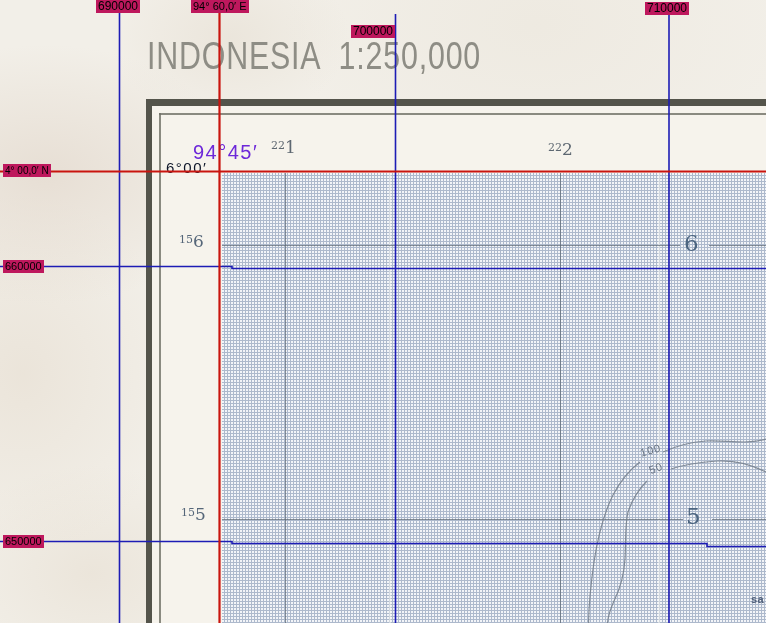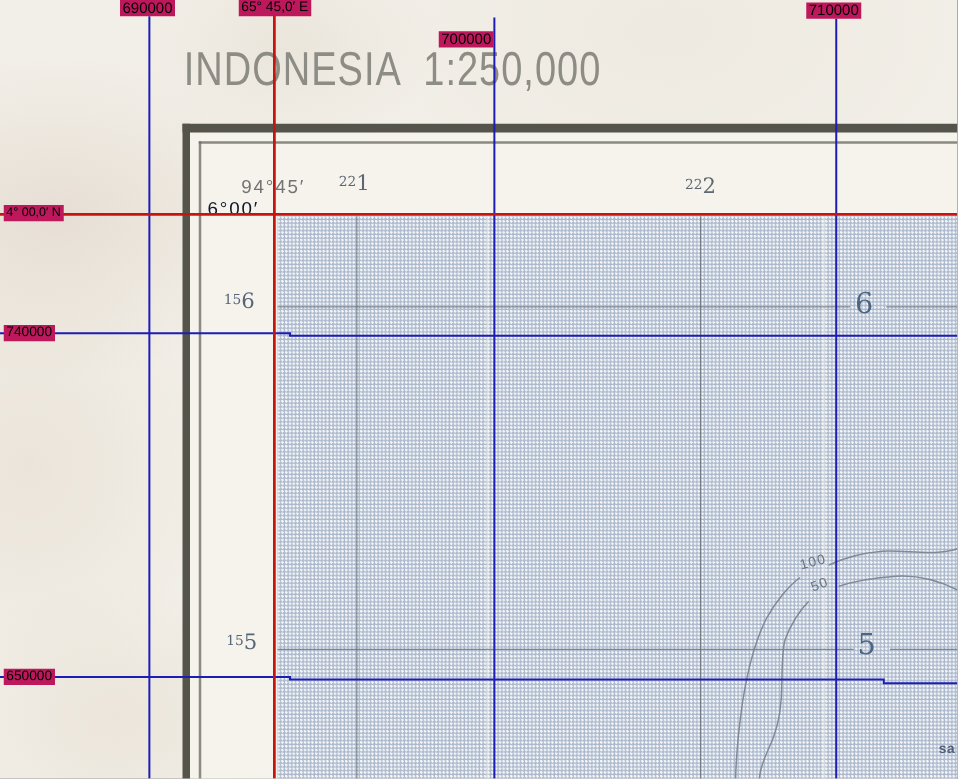--- a/index.html
+++ b/index.html
@@ -40,21 +40,21 @@
   .ghost-v{position:absolute;top:173px;width:2px;height:450px;background:rgba(252,252,243,0.45);}
   
   .ggrid{position:absolute;background:#5c6672;opacity:.72;}
   
   .num-pair{position:absolute;display:flex;align-items:flex-start;font-family:"DejaVu Serif",serif;line-height:1;}
   .num-pair .sm{font-size:11px;}
   .num-pair .bg{font-size:17px;margin-top:-1px;}
   .easting{color:#5d6771;}
   .northing{color:#556679;}
   .sea-num{position:absolute;font-family:"DejaVu Serif",serif;font-size:23px;line-height:1;color:#4c6580;}
-  .corner-lon{position:absolute;left:193px;top:141px;font-size:15px;letter-spacing:1.5px;color:#737373;white-space:nowrap;}
+  .corner-lon{position:absolute;left:193px;top:141px;font-size:20px;letter-spacing:1.5px;color:#6d28d9;white-space:nowrap;}
   .corner-lat{position:absolute;left:166px;top:159px;font-size:15px;letter-spacing:1.5px;color:#0f172a;white-space:nowrap;}
   .contour-lbl{position:absolute;font-size:11px;color:#697483;line-height:1;letter-spacing:1px;}
   .c100{left:640px;top:445px;transform:rotate(-15deg);}
   .c50{left:649px;top:463px;transform:rotate(-21deg);}
   .place-frag{position:absolute;left:751px;top:593px;font-size:11px;font-weight:600;color:#51607a;letter-spacing:.5px;}
   
   .chip{
     position:absolute;z-index:6;background:#be185d;color:#000;
     line-height:13px;padding:0 2px;white-space:nowrap;font-size:12px;
   }
@@ -134,21 +134,21 @@
       <polyline points="0,266.5 232,266.5 232,268.5 766,268.5"></polyline>
       <polyline points="0,541.5 232,541.5 232,543.5 707,543.5 707,546.5 766,546.5"></polyline>
     </g>
     <g stroke="#c9140e" stroke-width="2.2" fill="none">
       <line x1="219.5" y1="12" x2="219.5" y2="623"></line>
       <line x1="0" y1="171.5" x2="766" y2="171.5"></line>
     </g>
   </svg>
 
   <div class="chip" style="left:96px;top:0;">690000</div>
-  <div class="chip chip-md" style="left:191px;top:0;">65° 45,0′ E</div>
+  <div class="chip chip-md" style="left:191px;top:0;">94° 60,0′ E</div>
   <div class="chip" style="left:351px;top:1px;margin-top:24px;">700000</div>
   <div class="chip" style="left:645px;top:2px;">710000</div>
 
   <div class="chip chip-sm" style="left:3px;top:164px;">4° 00,0′ N</div>
-  <div class="chip chip-md" style="left:3px;top:260px;">740000</div>
+  <div class="chip chip-md" style="left:3px;top:260px;">660000</div>
   <div class="chip chip-md" style="left:3px;top:535px;">650000</div>
 
 </div>
 
 </body></html>

